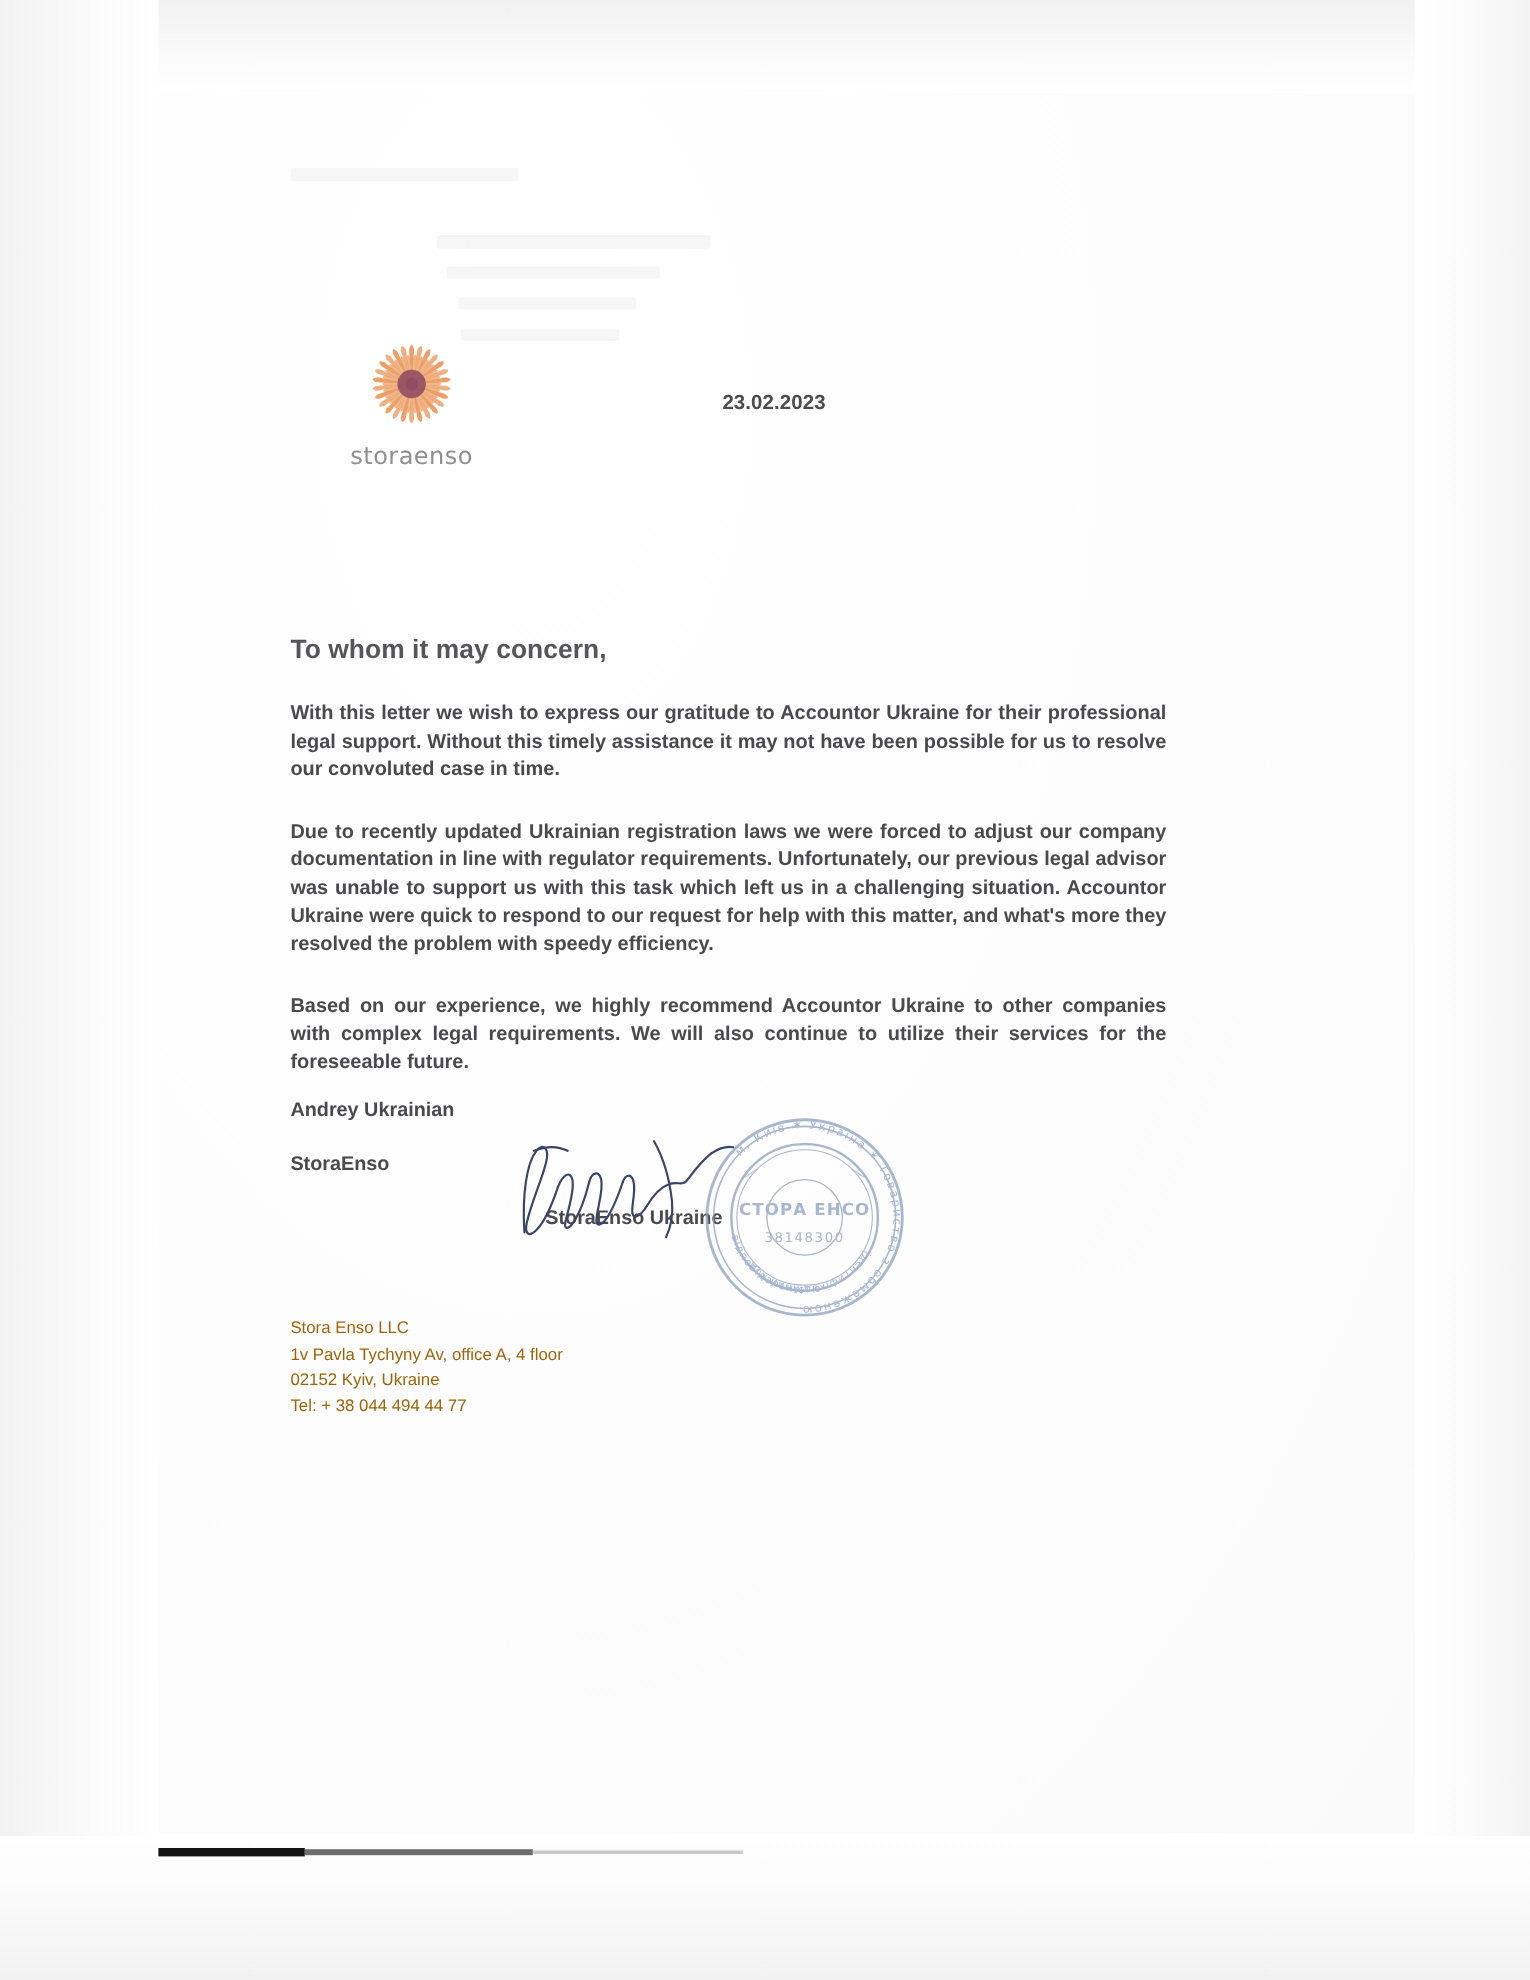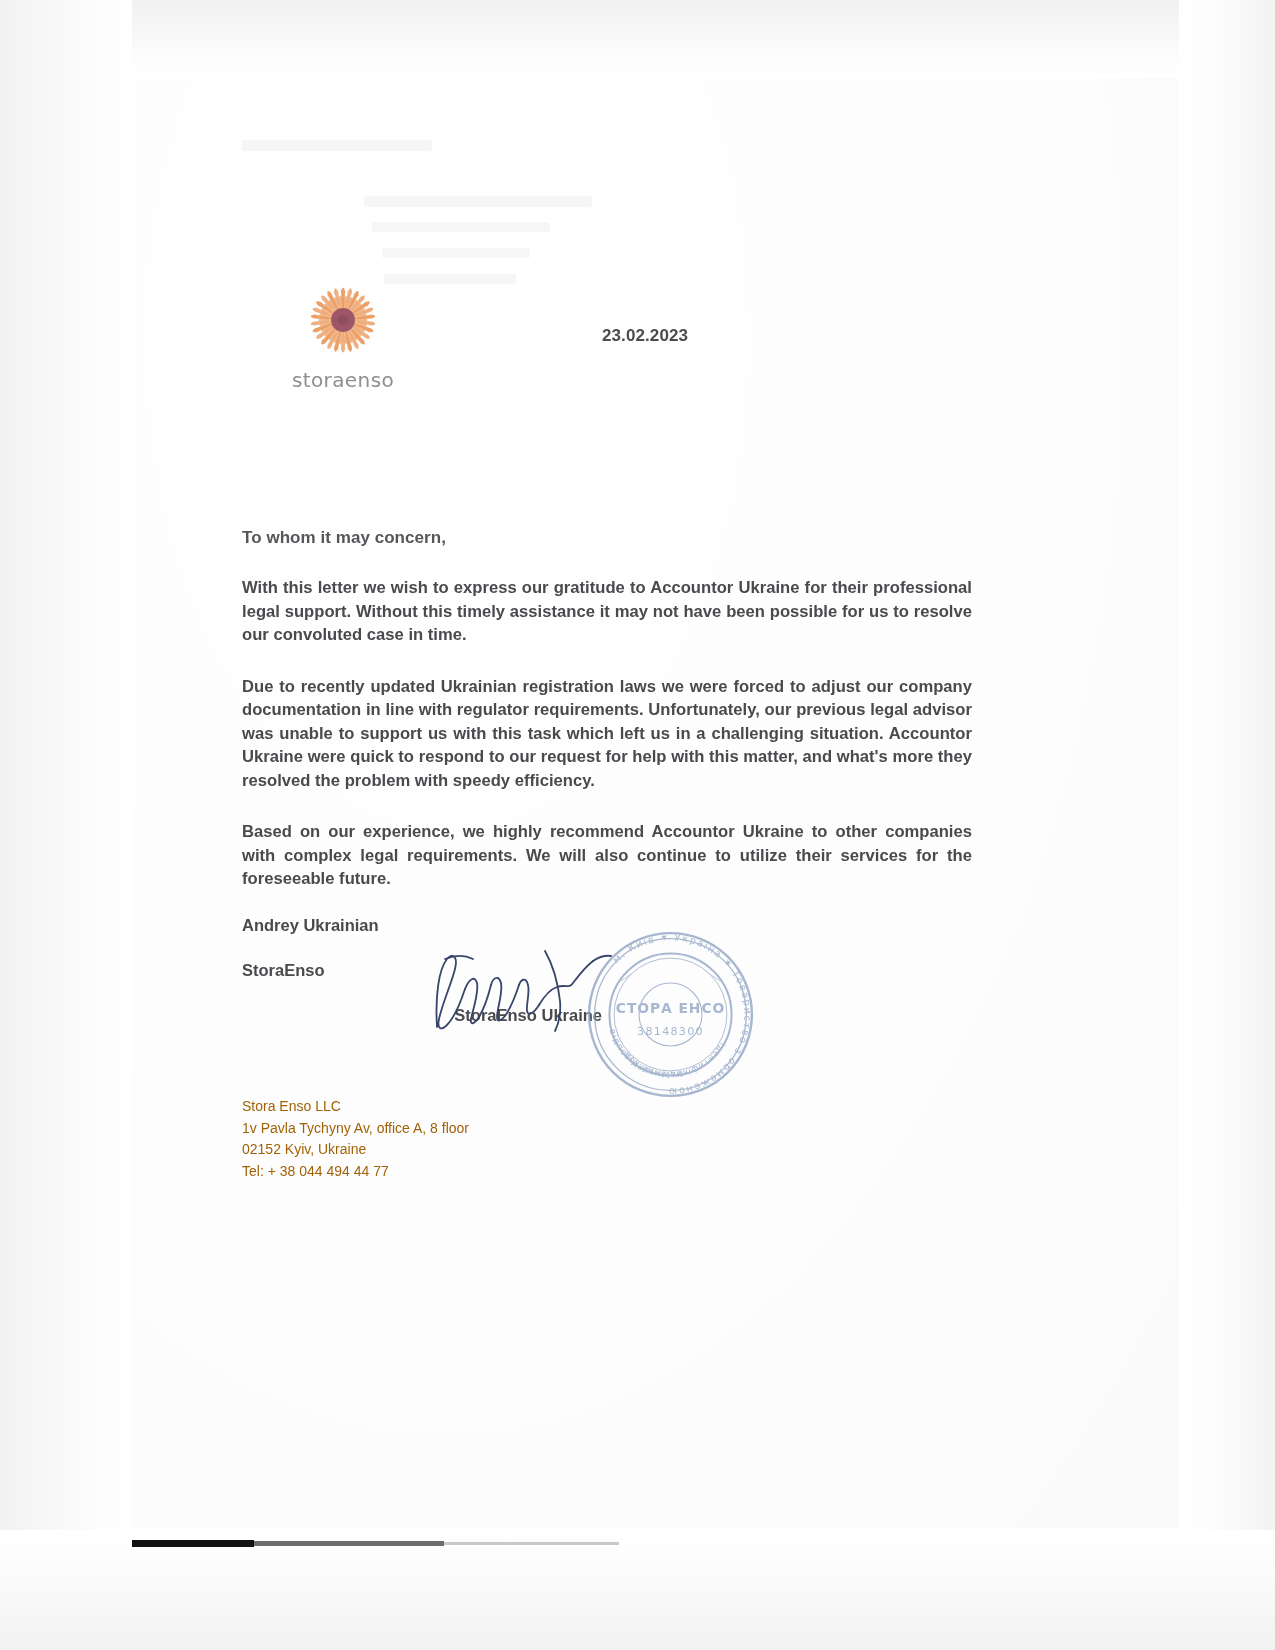--- a/index.html
+++ b/index.html
@@ -133,21 +133,21 @@
   }
 
   #body-col {
     position: absolute;
     left: 242px;
     top: 528px;
     width: 730px;
   }
 
   #salutation {
-    font-size: 17px;
+    font-size: 22px;
     font-weight: 700;
     color: #56565a;
     letter-spacing: 0.05px;
   }
 
   .body-para {
     margin-top: 28px;
     font-size: 16.6px;
     font-weight: 700;
     line-height: 23.5px;
@@ -343,18 +343,18 @@
       <text x="100" y="122" text-anchor="middle" font-size="12" letter-spacing="1.4">38148300</text>
     </g>
     <g stroke="#8fa4c4" stroke-width="1" fill="none" opacity="0.8">
       <path d="M46 64 L58 56"></path>
       <path d="M154 64 L142 56"></path>
     </g>
   </svg>
 
   <div id="footer-address">
     <div class="footer-line">Stora Enso LLC</div>
-    <div class="footer-line">1v Pavla Tychyny Av, office A, 8 floor</div>
+    <div class="footer-line">1v Pavla Tychyny Av, office A, 4 floor</div>
     <div class="footer-line">02152 Kyiv, Ukraine</div>
     <div class="footer-line">Tel: + 38 044 494 44 77</div>
   </div>
 
 </div>
 
 </body></html>

